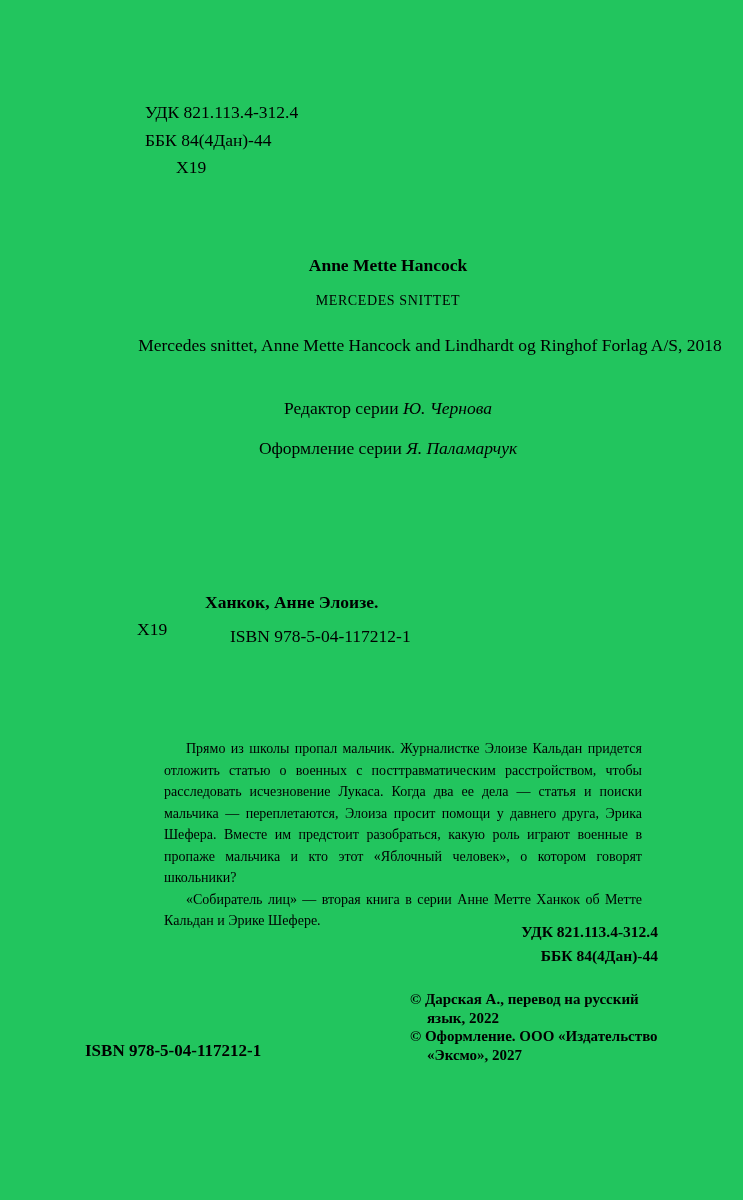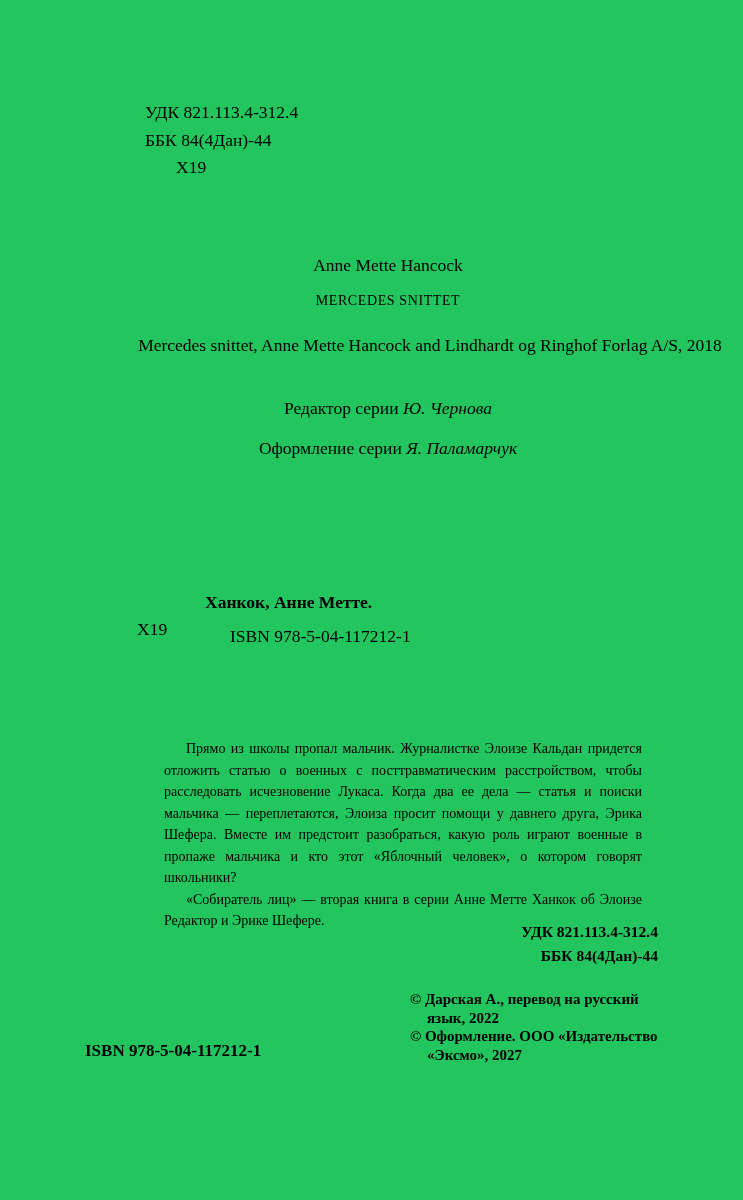--- a/index.html
+++ b/index.html
@@ -28,21 +28,21 @@
     white-space: nowrap;
   }
   .top-block .author-sign { padding-left: 31px; }
 
   
   .centered {
     left: 88px;
     width: 600px;
     text-align: center;
   }
-  .orig-author   { top: 255px; font-size: 17.5px; }
+  .orig-author   { top: 255px; font-size: 17.5px; font-weight: bold; }
   .orig-title    { top: 293px; font-size: 14px; letter-spacing: 0.6px; text-align: center; }
   .orig-copy     { top: 330px; font-size: 17.5px; line-height: 31px; padding: 0 42px; }
   .series-editor { top: 398px; font-size: 17.5px; }
   .series-design { top: 438px; font-size: 17.5px; }
   .italic { font-style: italic; }
 
   
   .catalog {
     left: 137px;
     top: 589px;
@@ -135,30 +135,30 @@
   <div class="abs centered series-design">
     <span>Оформление серии</span>
     <span class="italic">Я. Паламарчук</span>
   </div>
   <div class="abs centered series-editor">
     <span>Редактор серии</span>
     <span class="italic">Ю. Чернова</span>
   </div>
 
   <div class="abs catalog">
-    <div class="catalog-heading">Ханкок, Анне Метте.</div>
+    <div class="catalog-heading">Ханкок, Анне Элоизе.</div>
     <div class="catalog-entry">
       <span class="catalog-code">Х19</span>
     </div>
     <div class="catalog-isbn">ISBN 978-5-04-117212-1</div>
   </div>
 
   <div class="abs annotation">
     <p>Прямо из школы пропал мальчик. Журналистке Элоизе Кальдан придется отложить статью о военных с посттравматическим расстройством, чтобы расследовать исчезновение Лукаса. Когда два ее дела — статья и поиски мальчика — переплетаются, Элоиза просит помощи у давнего друга, Эрика Шефера. Вместе им предстоит разобраться, какую роль играют военные в пропаже мальчика и кто этот «Яблочный человек», о котором говорят школьники?</p>
-    <p>«Собиратель лиц» — вторая книга в серии Анне Метте Ханкок об Элоизе Редактор и Эрике Шефере.</p>
+    <p>«Собиратель лиц» — вторая книга в серии Анне Метте Ханкок об Метте Кальдан и Эрике Шефере.</p>
   </div>
 
   <div class="abs classification">
     <div>УДК 821.113.4-312.4</div>
     <div>ББК 84(4Дан)-44</div>
   </div>
 
   <div class="abs footer-copyright">
     <div class="copy-entry">© Дарская А., перевод на русский язык, 2022</div>
     <div class="copy-entry">© Оформление. ООО «Издательство «Эксмо», 2027</div>

